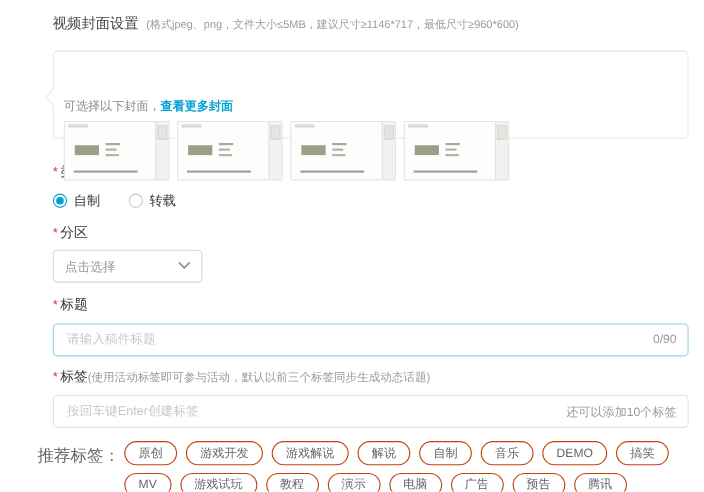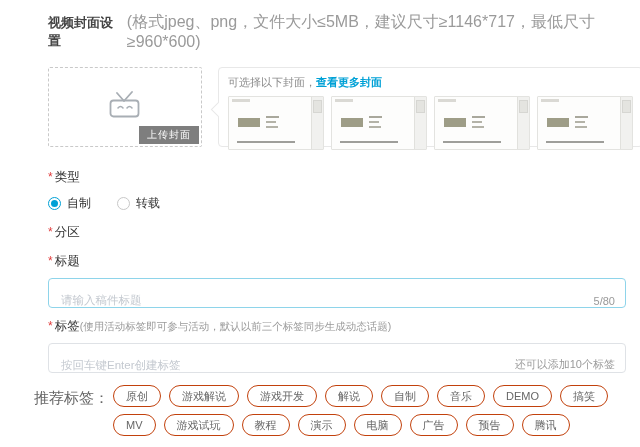--- a/index.html
+++ b/index.html
@@ -3,33 +3,33 @@
 <meta charset="utf-8">
 <style>
   html,body{margin:0;padding:0;background:#fff;}
   .page{
     position:relative;width:640px;height:447px;overflow:hidden;box-sizing:border-box;
     padding:12px 14px 0 48px;background:#fff;
     font-family:"Liberation Sans","DejaVu Sans",sans-serif;color:#333;
   }
   
   .hdr{display:flex;align-items:baseline;}
-  .hdr-title{font-size:13px;font-weight:700;color:#444;}
-  .hdr-sub{font-size:16px;color:#9a9a9a;margin-left:7px;}
+  .hdr-title{font-size:13px;font-weight:400;color:#444;}
+  .hdr-sub{font-size:10px;color:#9a9a9a;margin-left:7px;}
   
   .cover-row{margin-top:16px;display:flex;gap:16px;}
   .upload-box{width:152px;height:78px;flex:none;border:1px dashed #c9c9c9;border-radius:2px;
     position:relative;display:flex;align-items:center;justify-content:center;cursor:pointer;background:#fff;}
   .upload-badge{position:absolute;right:2px;bottom:2px;background:rgba(90,90,90,.78);color:#fff;
     font-size:10px;padding:2px 8px;letter-spacing:1px;}
   .panel{flex:1;border:1px solid #e8e8e8;border-radius:4px;height:80px;box-sizing:border-box;
     padding:7px 9px;position:relative;background:#fff;}
   .panel-arrow{position:absolute;left:-6px;top:36px;width:10px;height:10px;background:#fff;
     border-left:1px solid #e8e8e8;border-bottom:1px solid #e8e8e8;transform:rotate(45deg);}
-  .panel-hint{font-size:11px;color:#8a8a8a;}
+  .panel-hint{font-size:11px;color:#8a8a8a;margin-top:35px;}
   .panel-link{color:var(--accent,#00a1d6);font-weight:700;cursor:pointer;}
   .thumbs{display:flex;gap:7px;margin-top:6px;}
   .thumb{width:94px;height:52px;border:1px solid #e3e3e0;background:#fdfdfc;position:relative;
     overflow:hidden;cursor:pointer;border-radius:1px;}
   .t-top{position:absolute;top:2px;left:3px;width:18px;height:3px;background:#dad9d4;}
   .t-sidebar{position:absolute;top:0;right:0;bottom:0;width:11px;background:#f1f1ef;border-left:1px solid #e1e1dd;}
   .t-sidebox{position:absolute;top:3px;right:1px;width:7px;height:11px;background:#e4e4e0;border:1px solid #d6d6d2;}
   .t-main{position:absolute;left:9px;top:21px;width:22px;height:9px;background:#8d8c72;opacity:.85;}
   .t-m1{position:absolute;left:37px;top:19px;width:13px;height:2px;background:#a9a89c;}
   .t-m2{position:absolute;left:37px;top:24px;width:10px;height:2px;background:#b4b3a8;}
@@ -51,21 +51,21 @@
     position:relative;background:#fff;flex:none;}
   .radio.checked{border-color:var(--accent,#00a1d6);}
   .radio.checked::after{content:'';position:absolute;top:2px;left:2px;right:2px;bottom:2px;
     border-radius:50%;background:var(--accent,#00a1d6);}
   
   .select-box{width:136px;height:30px;border:1px solid #d6d6d6;border-radius:4px;display:flex;
     align-items:center;justify-content:space-between;padding:0 10px;box-sizing:border-box;
     font-size:11.5px;color:#999;cursor:pointer;margin-top:7px;background:#fff;}
   
   .input-box{width:578px;height:30px;border:1px solid #dfe2e6;border-radius:4px;display:flex;
-    align-items:flex-end;padding:0 10px;box-sizing:border-box;background:#fff;margin-top:8px;}
+    align-items:center;padding:0 10px;box-sizing:border-box;background:#fff;margin-top:8px;}
   .input-box.focus{border-color:var(--title-input-border,#8ed4ea);}
   .bare{border:none;outline:none;flex:1;font-size:11.5px;color:#333;background:transparent;
     font-family:inherit;min-width:0;}
   .bare::placeholder{color:#c4c9d0;}
   .counter,.right-hint{font-size:11px;color:#999;margin-left:8px;white-space:nowrap;flex:none;}
   
   .recommend{display:flex;margin-top:12px;margin-left:-14px;align-items:flex-start;}
   .rec-label{font-size:15px;color:#666;flex:none;margin-top:4px;}
   .rec-tags{display:flex;flex-wrap:wrap;gap:7px 8px;margin-left:4px;flex:1;}
   .pill{border:1px solid #c2410c;border-radius:12px;padding:0 12px;height:22px;line-height:21px;
@@ -75,30 +75,20 @@
 <body>
 
 <div class="page">
 
   <div class="hdr">
     <span class="hdr-title">视频封面设置</span>
     <span class="hdr-sub">(格式jpeg、png，文件大小≤5MB，建议尺寸≥1146*717，最低尺寸≥960*600)</span>
   </div>
 
   <div class="cover-row">
-    <div class="upload-box">
-      <span>
-        <svg width="36" height="28" viewBox="0 0 36 28" fill="none">
-          <path d="M10 2 L17 10 M25 1 L17 10" stroke="#a8aeb4" stroke-width="1.8" stroke-linecap="round"></path>
-          <rect x="3.5" y="9.5" width="28" height="16" rx="3" stroke="#a8aeb4" stroke-width="1.8"></rect>
-          <path d="M11 17 q2.5 -3 5 0 M20 17 q2.5 -3 5 0" stroke="#a8aeb4" stroke-width="1.6" stroke-linecap="round" fill="none"></path>
-        </svg>
-      </span>
-      <span class="upload-badge">上传封面</span>
-    </div>
 
     <div class="panel">
       <div class="panel-arrow"></div>
       <div class="panel-hint">
         <span>可选择以下封面，</span><span class="panel-link">查看更多封面</span>
       </div>
       <div class="thumbs">
 
           <div class="thumb">
             <div class="t-top"></div>
@@ -164,30 +154,38 @@
           <span>转载</span>
         </span>
       </div>
   </div>
 
   <div class="field f-cat">
     <div class="label-row">
       <span class="req">*</span>
       <span>分区</span>
     </div>
+    <div class="select-box">
+      <span>点击选择</span>
+      <span>
+        <svg width="11" height="7" viewBox="0 0 11 7" fill="none">
+          <path d="M1 1 L5.5 5.5 L10 1" stroke="#8b8f94" stroke-width="1.4" stroke-linecap="round" stroke-linejoin="round"></path>
+        </svg>
+      </span>
+    </div>
   </div>
 
   <div class="field f-title">
     <div class="label-row">
       <span class="req">*</span>
       <span>标题</span>
     </div>
     <div class="input-box focus">
       <input class="bare" type="text" placeholder="请输入稿件标题" style="">
-      <span class="counter">5/80</span>
+      <span class="counter">0/90</span>
     </div>
   </div>
 
   <div class="field f-tags">
     <div class="label-row">
       <span class="req">*</span>
       <span>标签</span>
       <span class="label-note">(使用活动标签即可参与活动，默认以前三个标签同步生成动态话题)</span>
     </div>
     <div class="input-box">
@@ -195,24 +193,24 @@
       <span class="right-hint">还可以添加10个标签</span>
     </div>
   </div>
 
   <div class="recommend">
     <span class="rec-label">推荐标签：</span>
     <div class="rec-tags">
 
         <span class="pill">原创</span>
 
+        <span class="pill">游戏开发</span>
+
         <span class="pill">游戏解说</span>
 
-        <span class="pill">游戏开发</span>
-
         <span class="pill">解说</span>
 
         <span class="pill">自制</span>
 
         <span class="pill">音乐</span>
 
         <span class="pill">DEMO</span>
 
         <span class="pill">搞笑</span>
 

